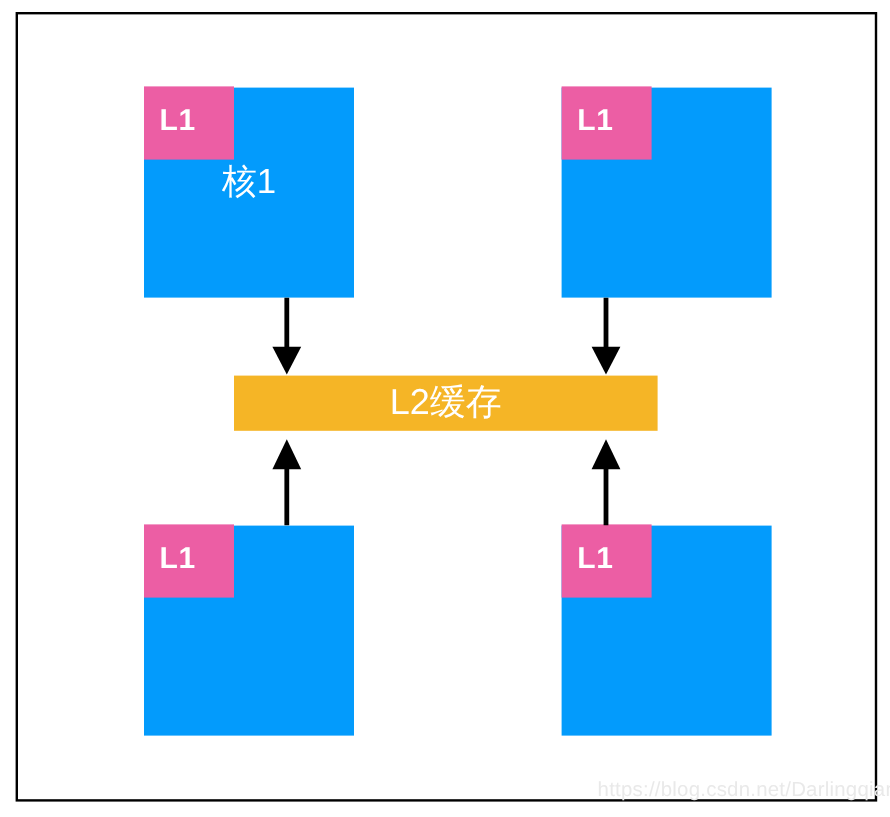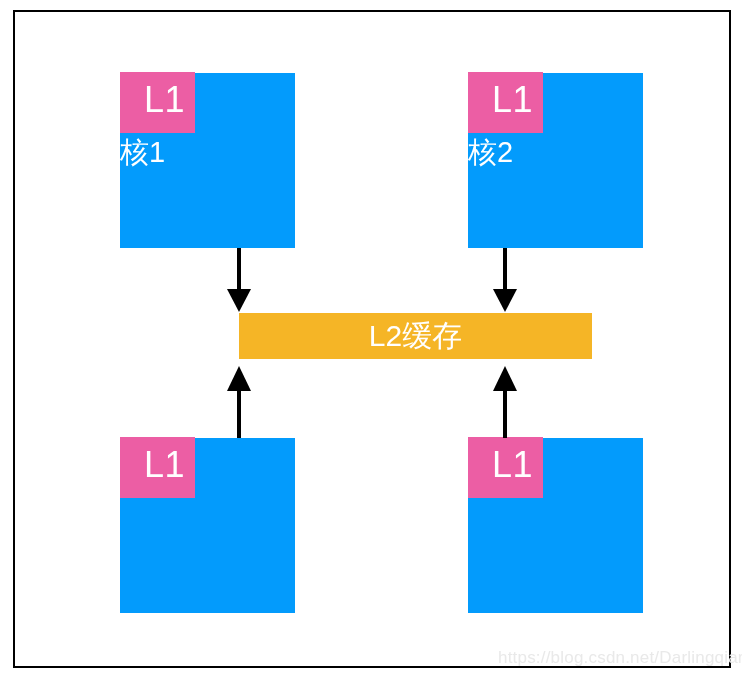--- a/index.html
+++ b/index.html
@@ -38,63 +38,63 @@
     position: absolute;
     width: 175px;
     height: 175px;
     background: #039bfc;
   }
   .core-label {
     position: absolute;
     left: 0;
     right: 0;
     top: 62px;
+    text-align: center;
     color: #ffffff;
     font-size: 29px;
     font-weight: 400;
     line-height: 34px;
     letter-spacing: 0px;
     white-space: nowrap;
   }
   .l1-badge {
     position: absolute;
     left: 0px;
     top: -1px;
     width: 75px;
     height: 61px;
     background: #ec5ea4;
   }
   .l1-badge-label {
     position: absolute;
-    left: 24px;
+    left: 13px;
     top: 12px;
     color: #ffffff;
-    font-size: 36px;
-    font-weight: 400;
+    font-size: 25px;
+    font-weight: 700;
     line-height: 32px;
     letter-spacing: 0.5px;
   }
 
   #core-1 { left: 120px; top: 73px; }
   #core-2 { left: 468px; top: 73px; }
   #core-3 { left: 120px; top: 438px; }
   #core-4 { left: 468px; top: 438px; }
 
   
   #l2-cache-bar {
     position: absolute;
     left: 195px;
     top: 313px;
     width: 353px;
     height: 46px;
     background: #f5b526;
     display: flex;
     align-items: center;
     justify-content: center;
-    margin-left: 44px;
   }
   #l2-cache-label {
     color: #ffffff;
     font-size: 30px;
     font-weight: 400;
     line-height: 34px;
     white-space: nowrap;
   }
 
   
@@ -122,21 +122,20 @@
   <div id="outer-frame"></div>
 
   <div class="core-block" id="core-1">
     <div class="core-label">核1</div>
     <div class="l1-badge">
       <div class="l1-badge-label">L1</div>
     </div>
   </div>
 
   <div class="core-block" id="core-2">
-    <div class="core-label">核2</div>
     <div class="l1-badge">
       <div class="l1-badge-label">L1</div>
     </div>
   </div>
 
   <div class="core-block" id="core-3">
     <div class="l1-badge">
       <div class="l1-badge-label">L1</div>
     </div>
   </div>

